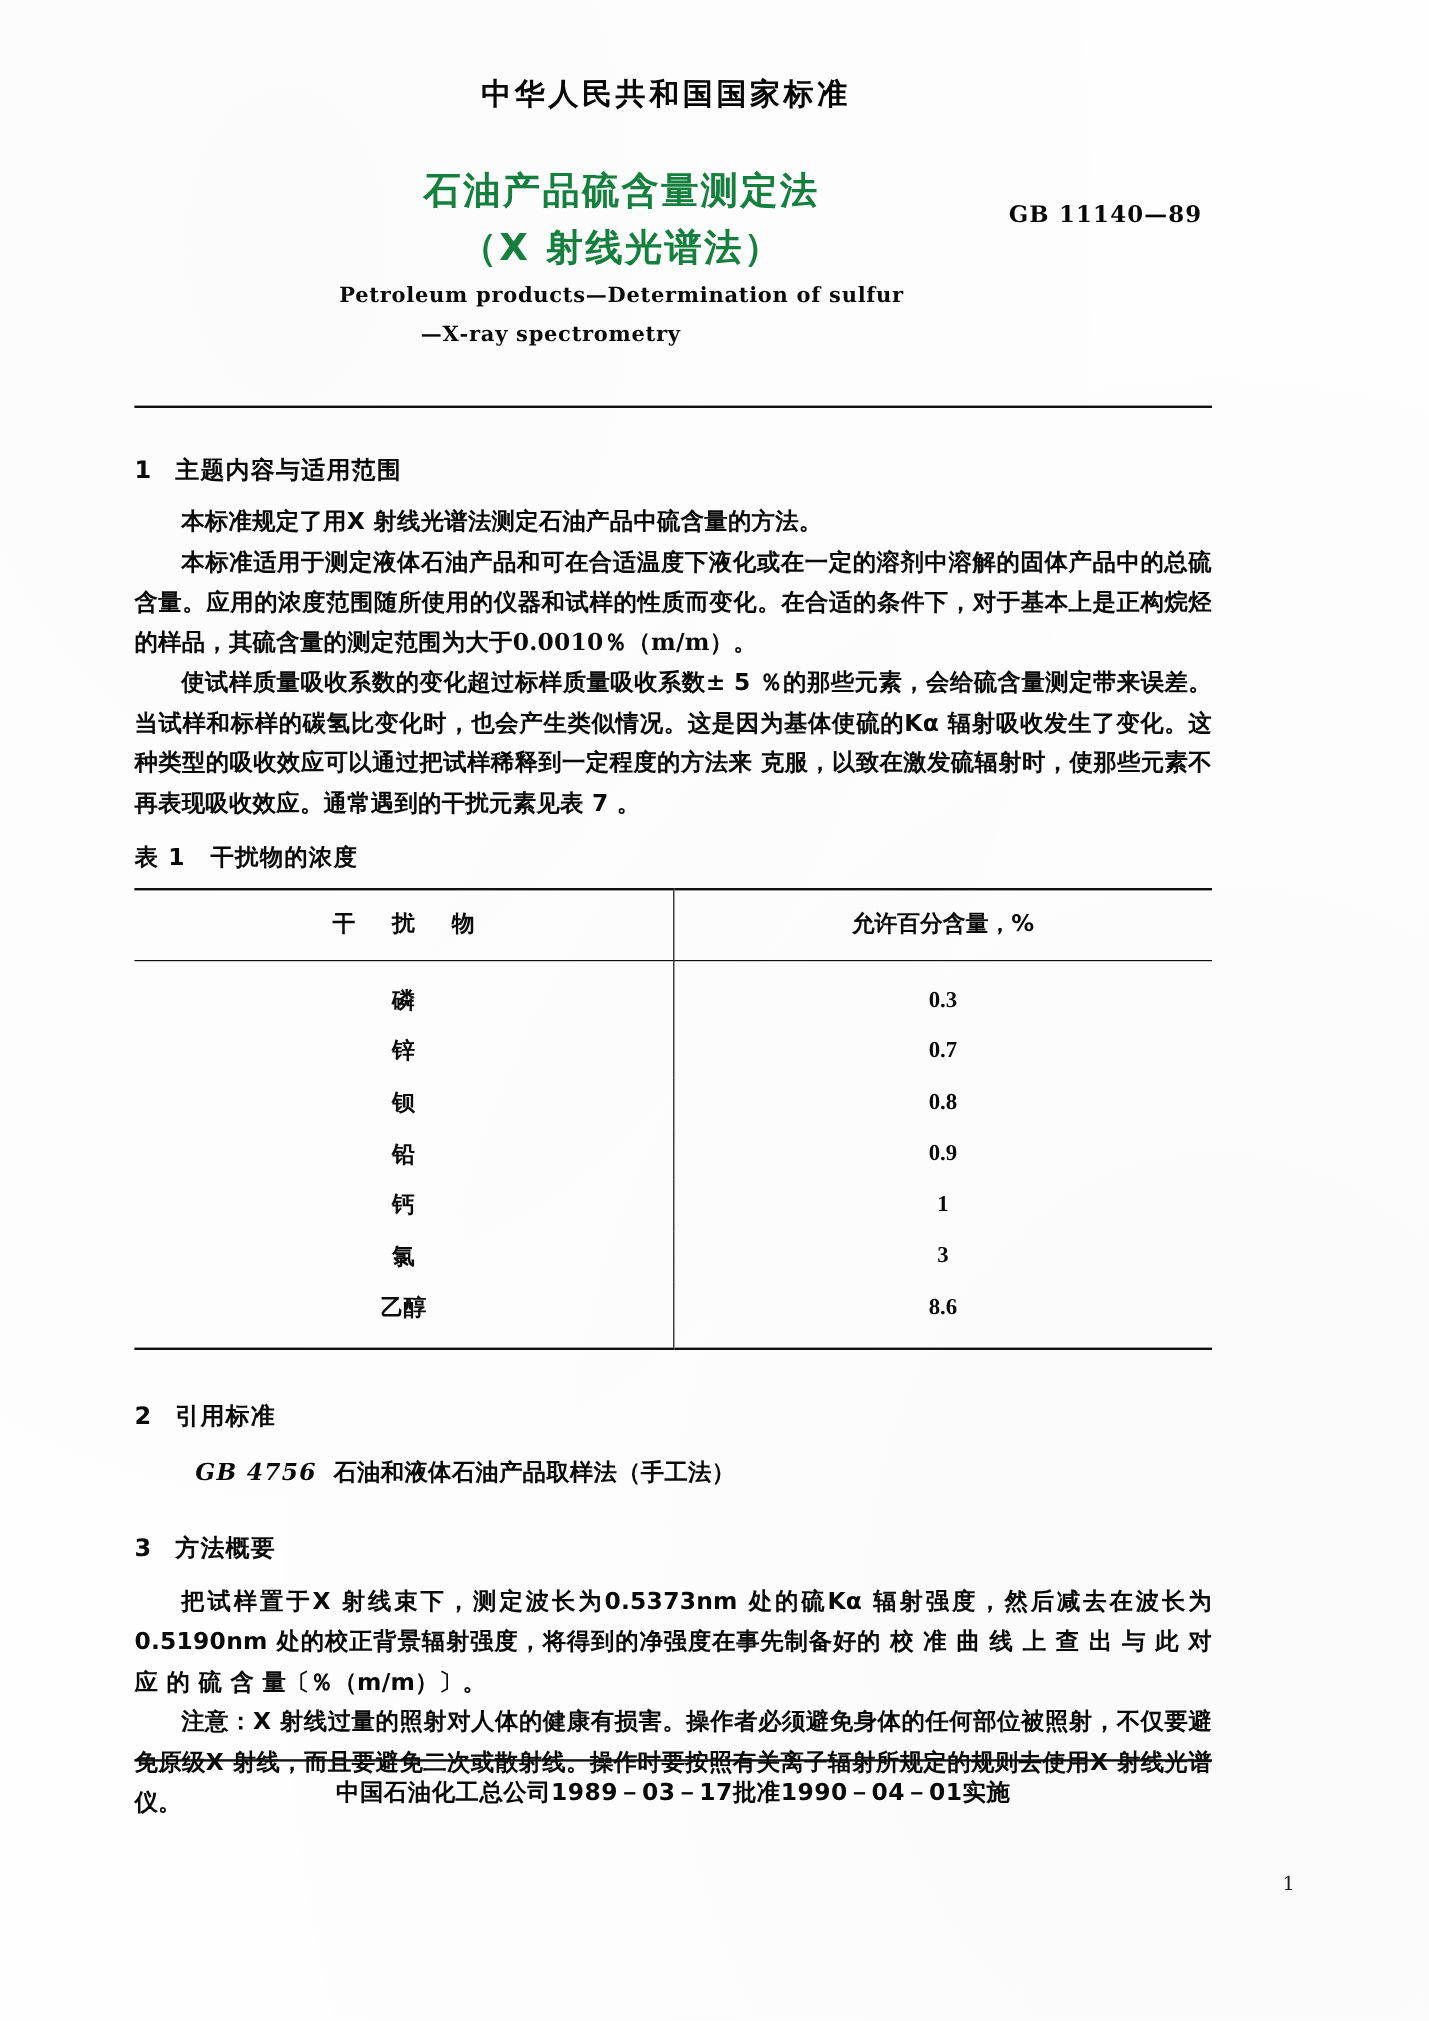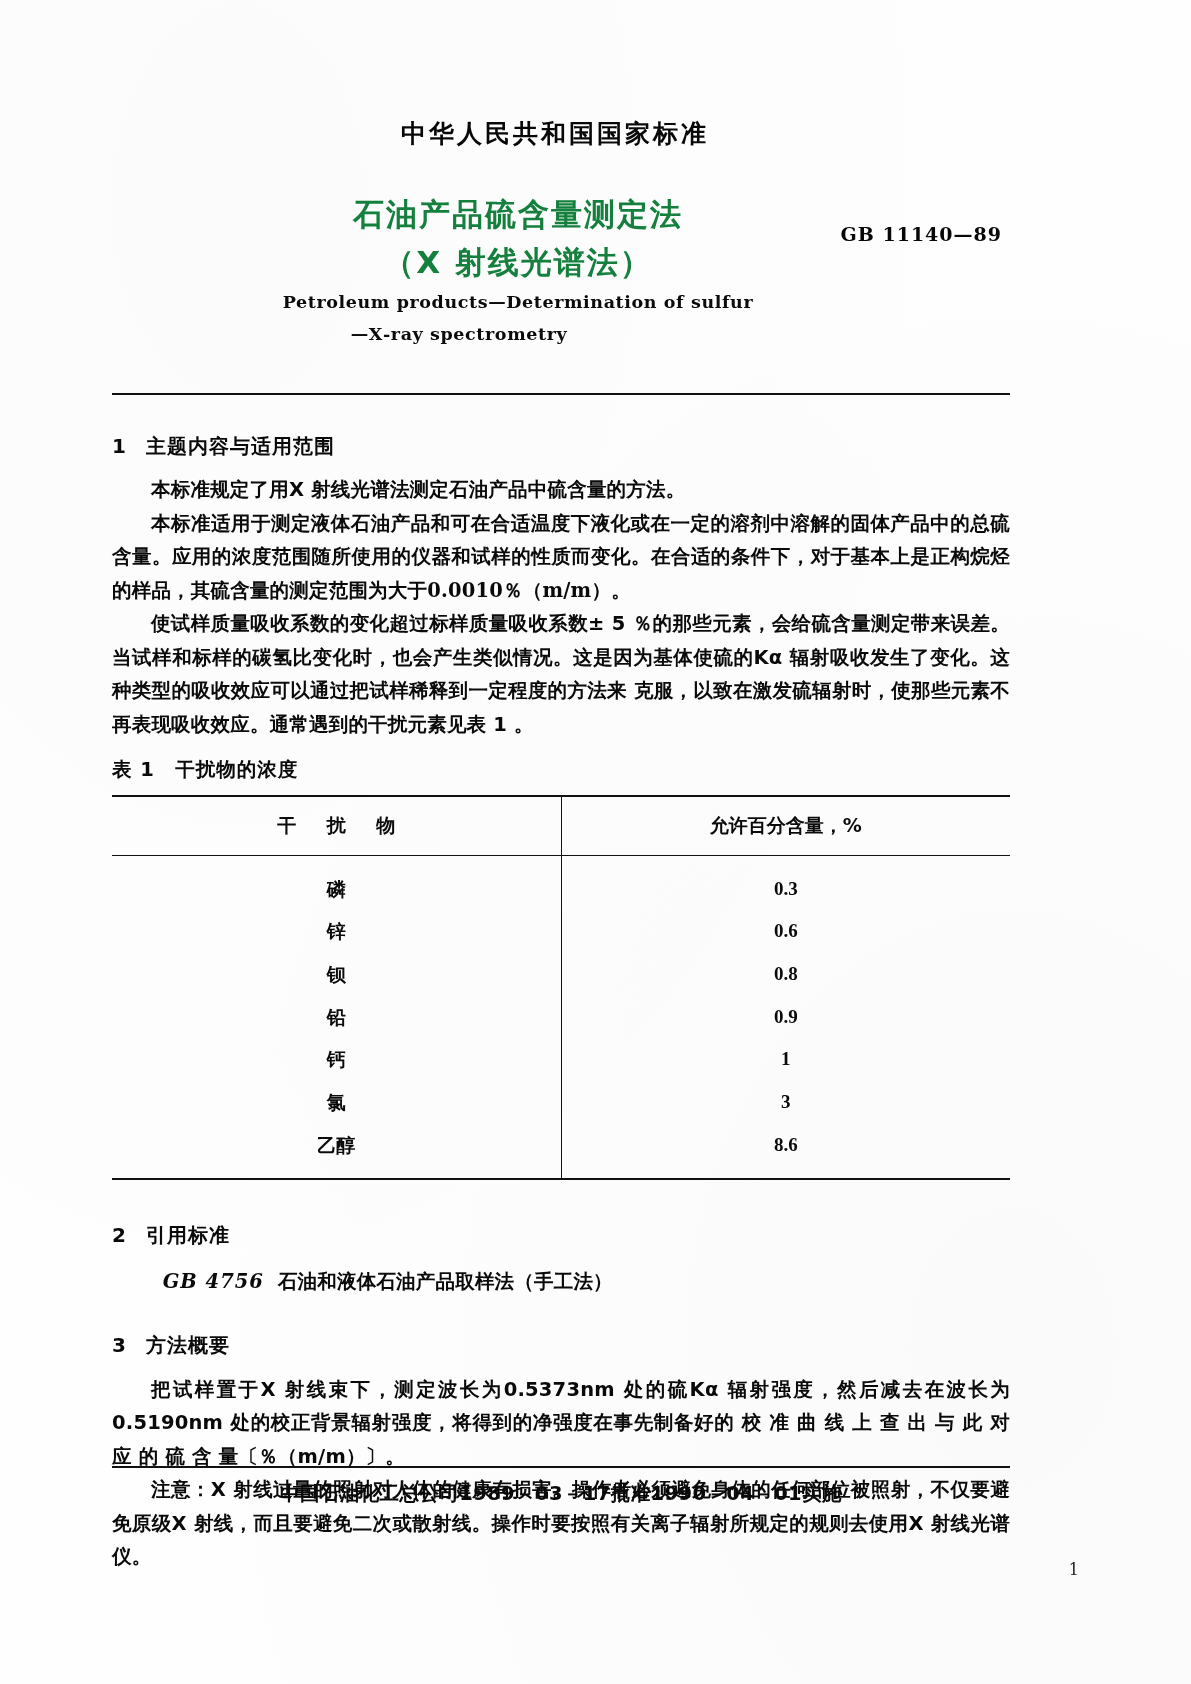--- a/index.html
+++ b/index.html
@@ -35,21 +35,21 @@
   .content {
     position: absolute;
     left: 112px;
     top: 0;
     width: 898px;
   }
 
   
   .masthead {
     text-align: center;
-    padding-top: 117px;
+    padding-top: 62px;
   }
   .nat-std {
     font-family: "DejaVu Sans", "Liberation Sans", sans-serif;
     font-weight: 700;
     font-size: 25px;
     letter-spacing: 3px;
     color: #070707;
     margin-left: -12px;
   }
 
@@ -243,39 +243,39 @@
 
       <div class="sec-head">
         <span class="num">1</span>
         <span>主题内容与适用范围</span>
       </div>
 
       <p class="para">本标准规定了用X 射线光谱法测定石油产品中硫含量的方法。</p>
 
       <p class="para"><span>本标准适用于测定液体石油产品和可在合适温度下液化或在一定的溶剂中溶解的固体产品中的总硫含量。应用的浓度范围随所使用的仪器和试样的性质而变化。在合适的条件下，对于基本上是正构烷烃的样品，其硫含量的测定范围为大于</span><span class="rm">0.0010％（m/m）</span><span>。</span></p>
 
-      <p class="para">使试样质量吸收系数的变化超过标样质量吸收系数± 5 ％的那些元素，会给硫含量测定带来误差。当试样和标样的碳氢比变化时，也会产生类似情况。这是因为基体使硫的Kα 辐射吸收发生了变化。这种类型的吸收效应可以通过把试样稀释到一定程度的方法来 克服，以致在激发硫辐射时，使那些元素不再表现吸收效应。通常遇到的干扰元素见表 1 。</p>
+      <p class="para">使试样质量吸收系数的变化超过标样质量吸收系数± 5 ％的那些元素，会给硫含量测定带来误差。当试样和标样的碳氢比变化时，也会产生类似情况。这是因为基体使硫的Kα 辐射吸收发生了变化。这种类型的吸收效应可以通过把试样稀释到一定程度的方法来 克服，以致在激发硫辐射时，使那些元素不再表现吸收效应。通常遇到的干扰元素见表 7 。</p>
 
       <div class="tbl-caption">表 1　干扰物的浓度</div>
 
       <table class="t1">
         <thead>
           <tr>
             <th class="c1">干 扰 物</th>
             <th class="c2">允许百分含量，%</th>
           </tr>
         </thead>
         <tbody>
           <tr>
             <td class="c1">磷</td>
             <td class="c2">0.3</td>
           </tr>
           <tr>
             <td class="c1">锌</td>
-            <td class="c2">0.6</td>
+            <td class="c2">0.7</td>
           </tr>
           <tr>
             <td class="c1">钡</td>
             <td class="c2">0.8</td>
           </tr>
           <tr>
             <td class="c1">铅</td>
             <td class="c2">0.9</td>
           </tr>
           <tr>

